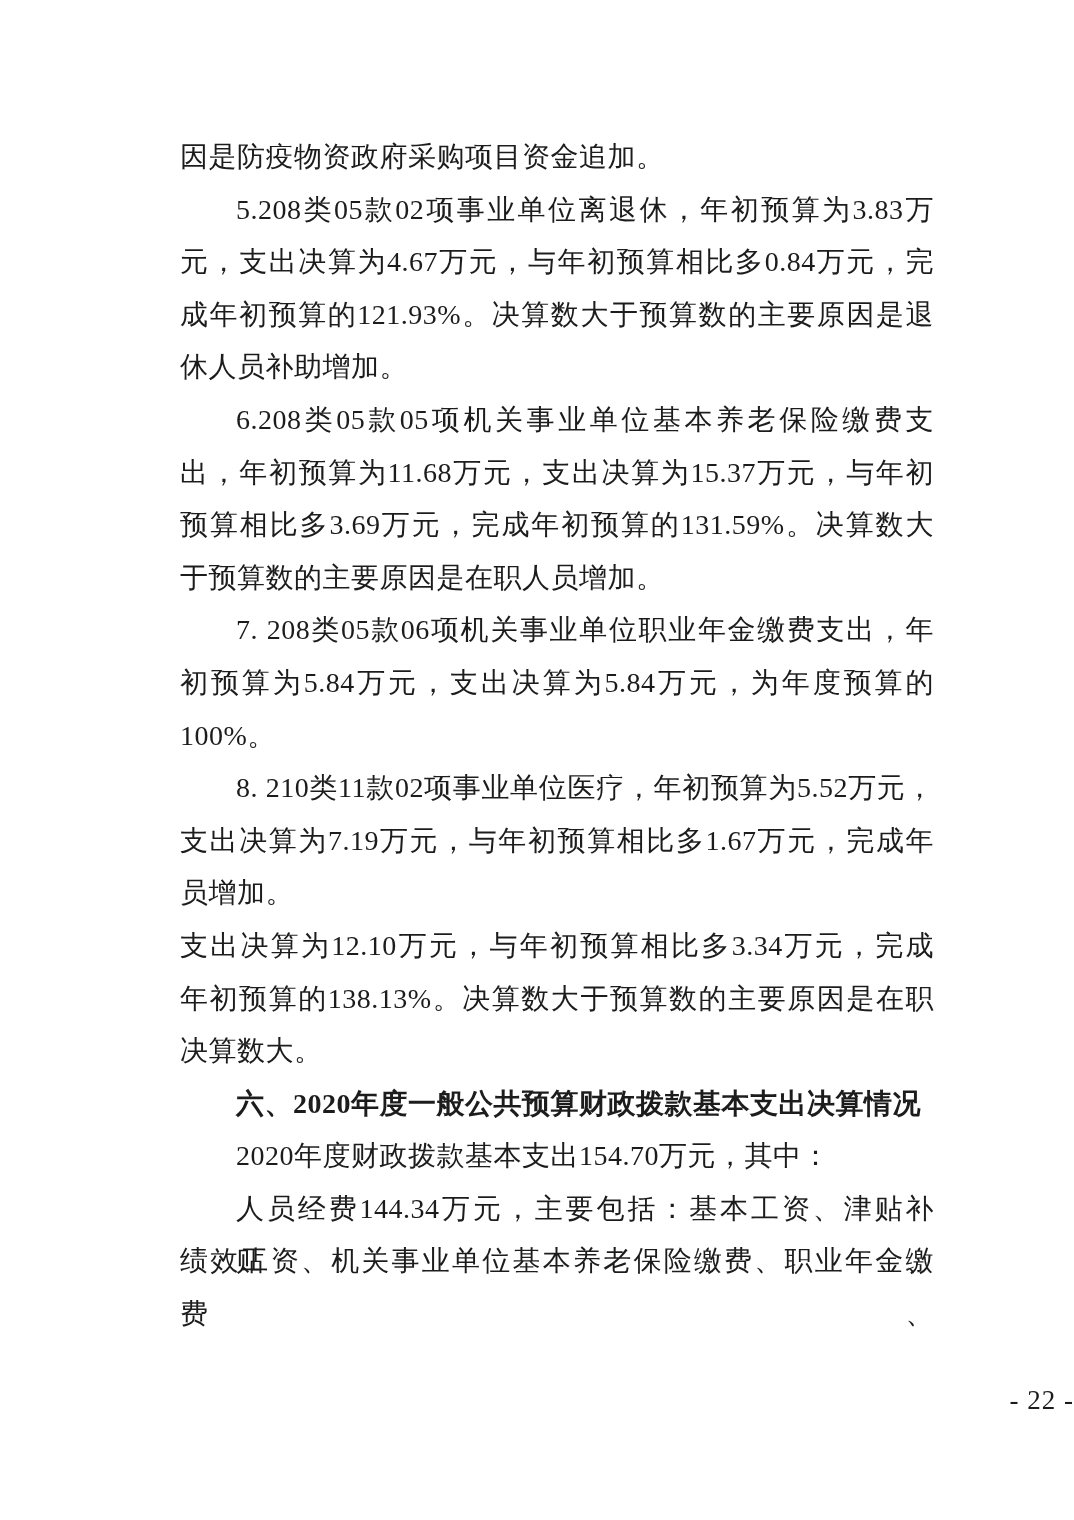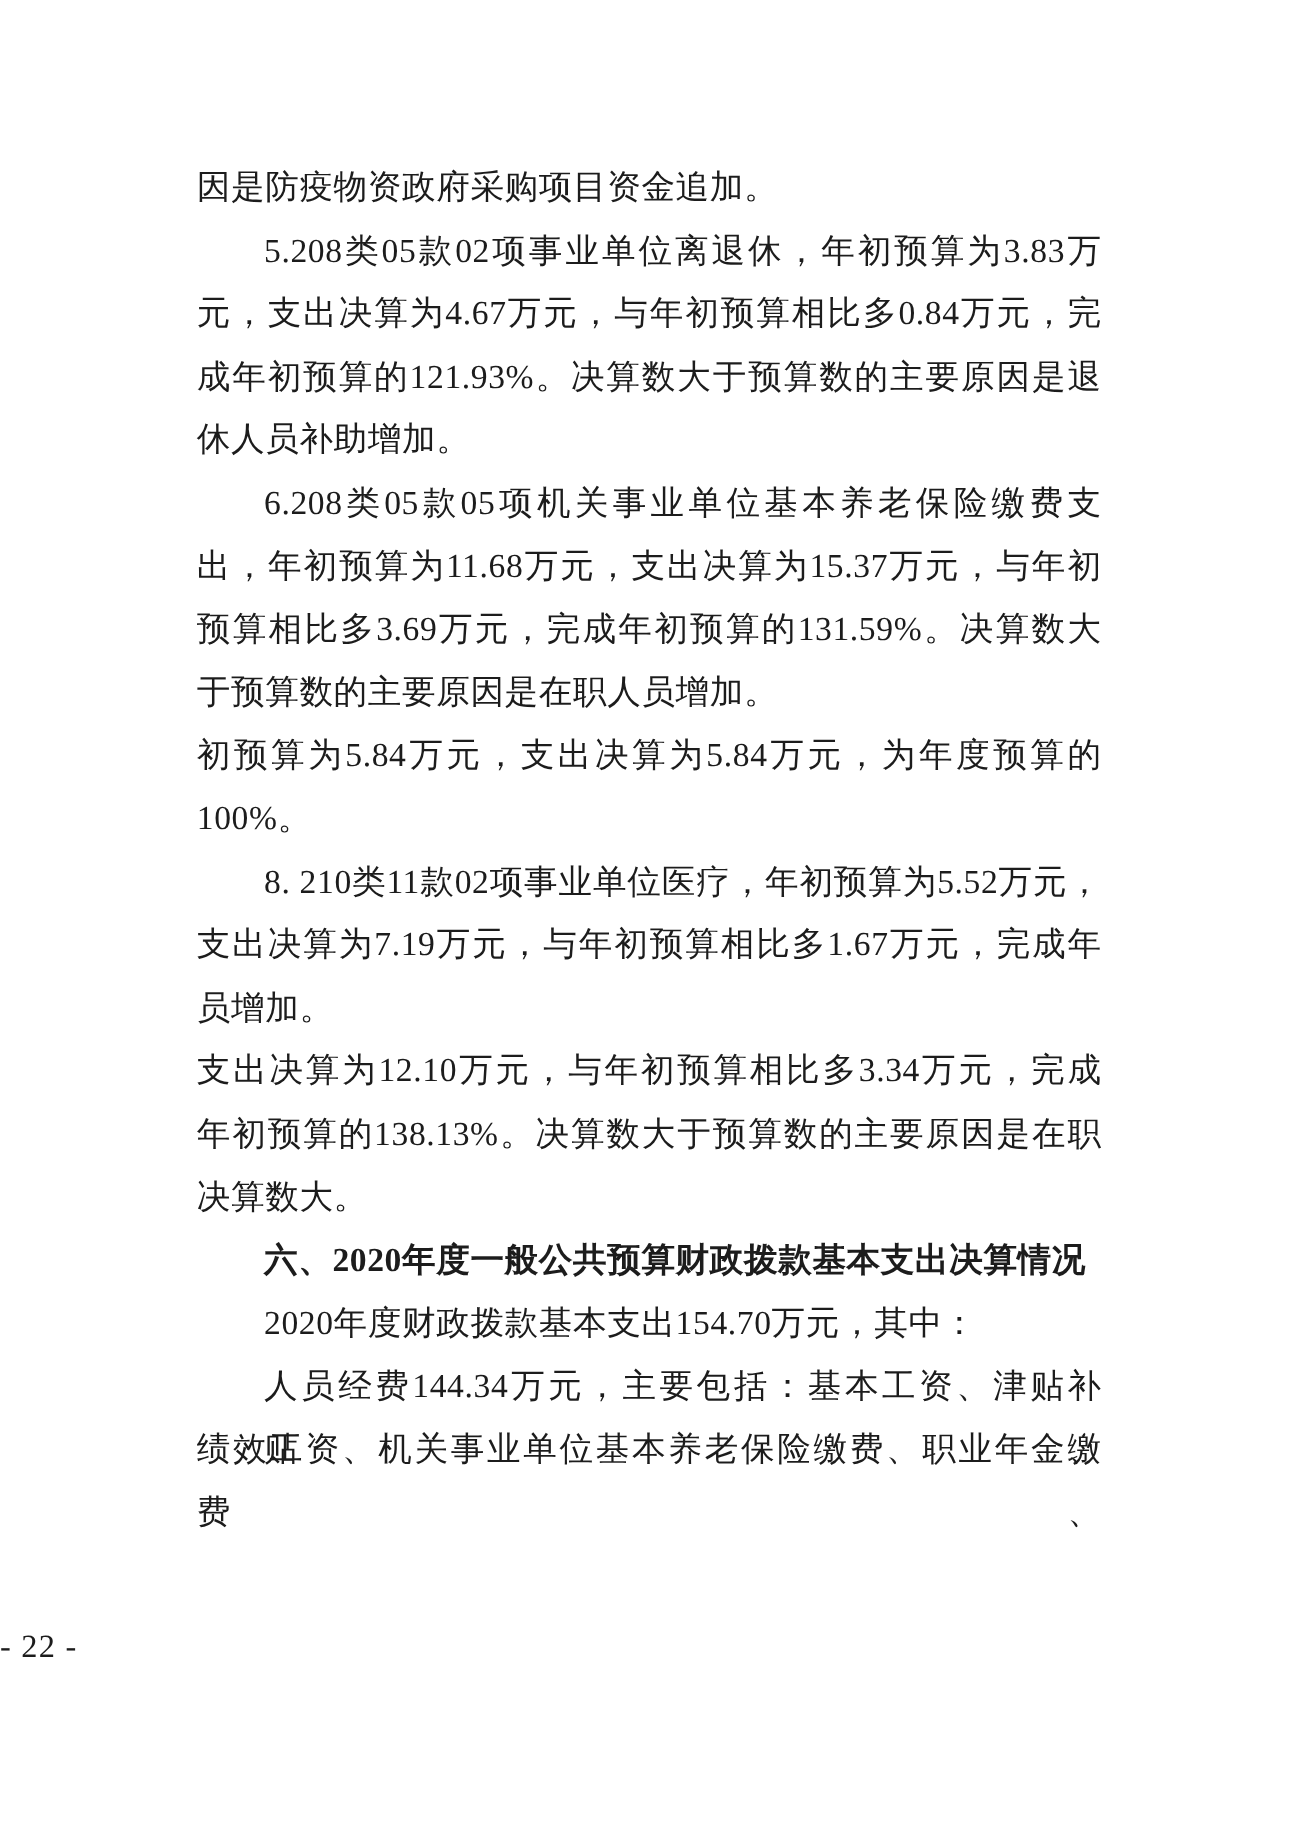--- a/index.html
+++ b/index.html
@@ -11,21 +11,21 @@
     position: relative;
     width: 1074px;
     height: 1520px;
     background: #ffffff;
     overflow: hidden;
     font-family: "Liberation Serif", "DejaVu Serif", serif;
     color: #1c1c1c;
   }
   .content {
     position: absolute;
-    left: 164px;
+    left: 180px;
     top: 131px;
     width: 754px;
   }
   .line {
     font-size: 28px;
     height: 52.6px;
     line-height: 52.6px;
     letter-spacing: 0.5px;
     text-align: left;
     white-space: nowrap;
@@ -36,44 +36,45 @@
     text-align-last: justify;
   }
   .line.indent {
     padding-left: 56px;
   }
   .line.bold {
     font-weight: 700;
   }
   .page-num {
     position: absolute;
-    top: 1352px;
+    top: 1380px;
     left: 0;
     width: 100%;
-    text-align: left;
+    text-align: right;
     font-size: 27px;
     line-height: 40px;
     letter-spacing: 1px;
     color: #1c1c1c;
   }
 </style>
 </head>
 <body>
 
 <div class="page">
   <div class="content">
     <div class="line">因是防疫物资政府采购项目资金追加。</div>
     <div class="line indent fill">5.208类05款02项事业单位离退休，年初预算为3.83万</div>
     <div class="line fill">元，支出决算为4.67万元，与年初预算相比多0.84万元，完</div>
     <div class="line fill">成年初预算的121.93%。决算数大于预算数的主要原因是退</div>
     <div class="line">休人员补助增加。</div>
     <div class="line indent fill">6.208类05款05项机关事业单位基本养老保险缴费支</div>
     <div class="line fill">出，年初预算为11.68万元，支出决算为15.37万元，与年初</div>
     <div class="line fill">预算相比多3.69万元，完成年初预算的131.59%。决算数大</div>
     <div class="line">于预算数的主要原因是在职人员增加。</div>
+    <div class="line indent fill">7. 208类05款06项机关事业单位职业年金缴费支出，年</div>
     <div class="line fill">初预算为5.84万元，支出决算为5.84万元，为年度预算的</div>
     <div class="line">100%。</div>
     <div class="line indent fill">8. 210类11款02项事业单位医疗，年初预算为5.52万元，</div>
     <div class="line fill">支出决算为7.19万元，与年初预算相比多1.67万元，完成年</div>
     <div class="line">员增加。</div>
     <div class="line fill">支出决算为12.10万元，与年初预算相比多3.34万元，完成</div>
     <div class="line fill">年初预算的138.13%。决算数大于预算数的主要原因是在职</div>
     <div class="line">决算数大。</div>
     <div class="line indent bold">六、2020年度一般公共预算财政拨款基本支出决算情况</div>
     <div class="line indent">2020年度财政拨款基本支出154.70万元，其中：</div>

